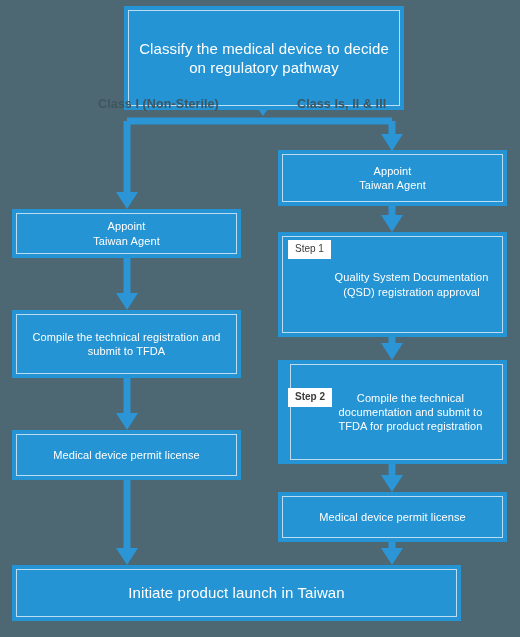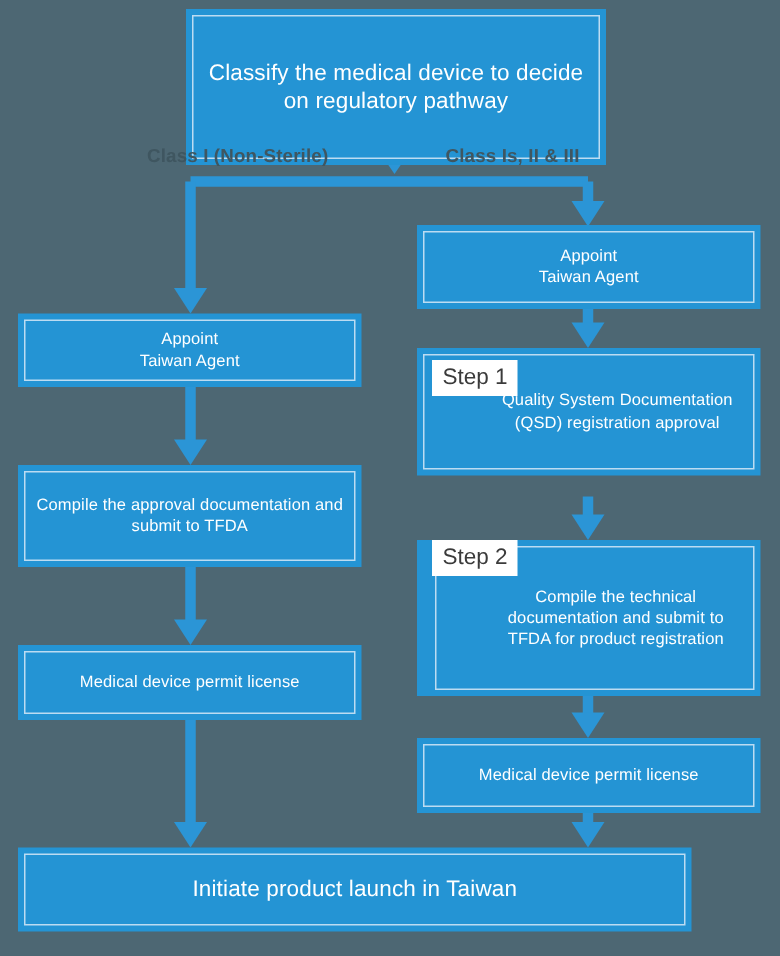--- a/index.html
+++ b/index.html
@@ -48,21 +48,21 @@
     padding: 0 6px;
     letter-spacing: 0.1px;
   }
   .node.big .label {
     font-size: 15px;
   }
   .step-badge {
     position: absolute;
     background: #ffffff;
     color: #3b3b3b;
-    font-size: 15px;
+    font-size: 10px;
     line-height: 1;
     padding: 4px 7px 5px 7px;
     z-index: 5;
     white-space: nowrap;
   }
   .branch-label {
     position: absolute;
     color: #3f5660;
     font-size: 12.5px;
     font-weight: bold;
@@ -140,49 +140,49 @@
 
   <div class="branch-label" style="left:98px; top:97px;">Class I (Non-Sterile)</div>
   <div class="branch-label" style="left:297px; top:97px;">Class Is, II &amp; III</div>
 
   <div class="node" style="left:278px; top:150px; width:229px; height:56px;">
     <div class="inner">
       <span class="label">Appoint<br>Taiwan Agent</span>
     </div>
   </div>
 
-  <div class="node" style="left:278px; top:232px; width:229px; height:85px;">
+  <div class="node" style="left:278px; top:232px; width:229px; height:105px;">
     <div class="inner">
       <span class="label" style="padding-left:44px;">Quality System Documentation (QSD) registration approval</span>
     </div>
   </div>
   <div class="step-badge" style="left:288px; top:240px;">Step 1</div>
 
   <div class="node" style="left:278px; top:360px; width:229px; height:104px;padding-left:12px;">
     <div class="inner">
       <span class="label" style="padding-left:34px;">Compile the technical documentation and submit to TFDA for product registration</span>
     </div>
   </div>
-  <div class="step-badge" style="left:288px; top:360px;">Step 2</div>
+  <div class="step-badge" style="left:288px; top:388px;font-weight:bold;">Step 2</div>
 
   <div class="node" style="left:278px; top:492px; width:229px; height:50px;">
     <div class="inner">
       <span class="label">Medical device permit license</span>
     </div>
   </div>
 
   <div class="node" style="left:12px; top:209px; width:229px; height:49px;">
     <div class="inner">
       <span class="label">Appoint<br>Taiwan Agent</span>
     </div>
   </div>
 
   <div class="node" style="left:12px; top:310px; width:229px; height:68px;">
     <div class="inner">
-      <span class="label">Compile the approval documentation and submit to TFDA</span>
+      <span class="label">Compile the technical registration and submit to TFDA</span>
     </div>
   </div>
 
   <div class="node" style="left:12px; top:430px; width:229px; height:50px;">
     <div class="inner">
       <span class="label">Medical device permit license</span>
     </div>
   </div>
 
   <div class="node big" style="left:12px; top:565px; width:449px; height:56px;">

